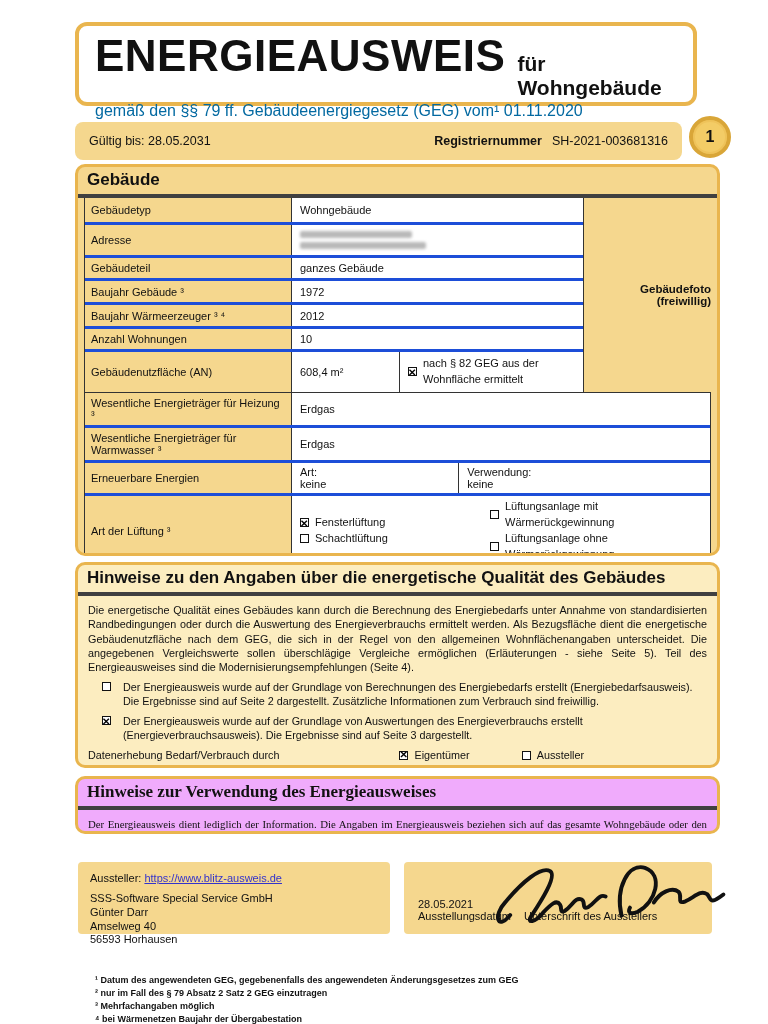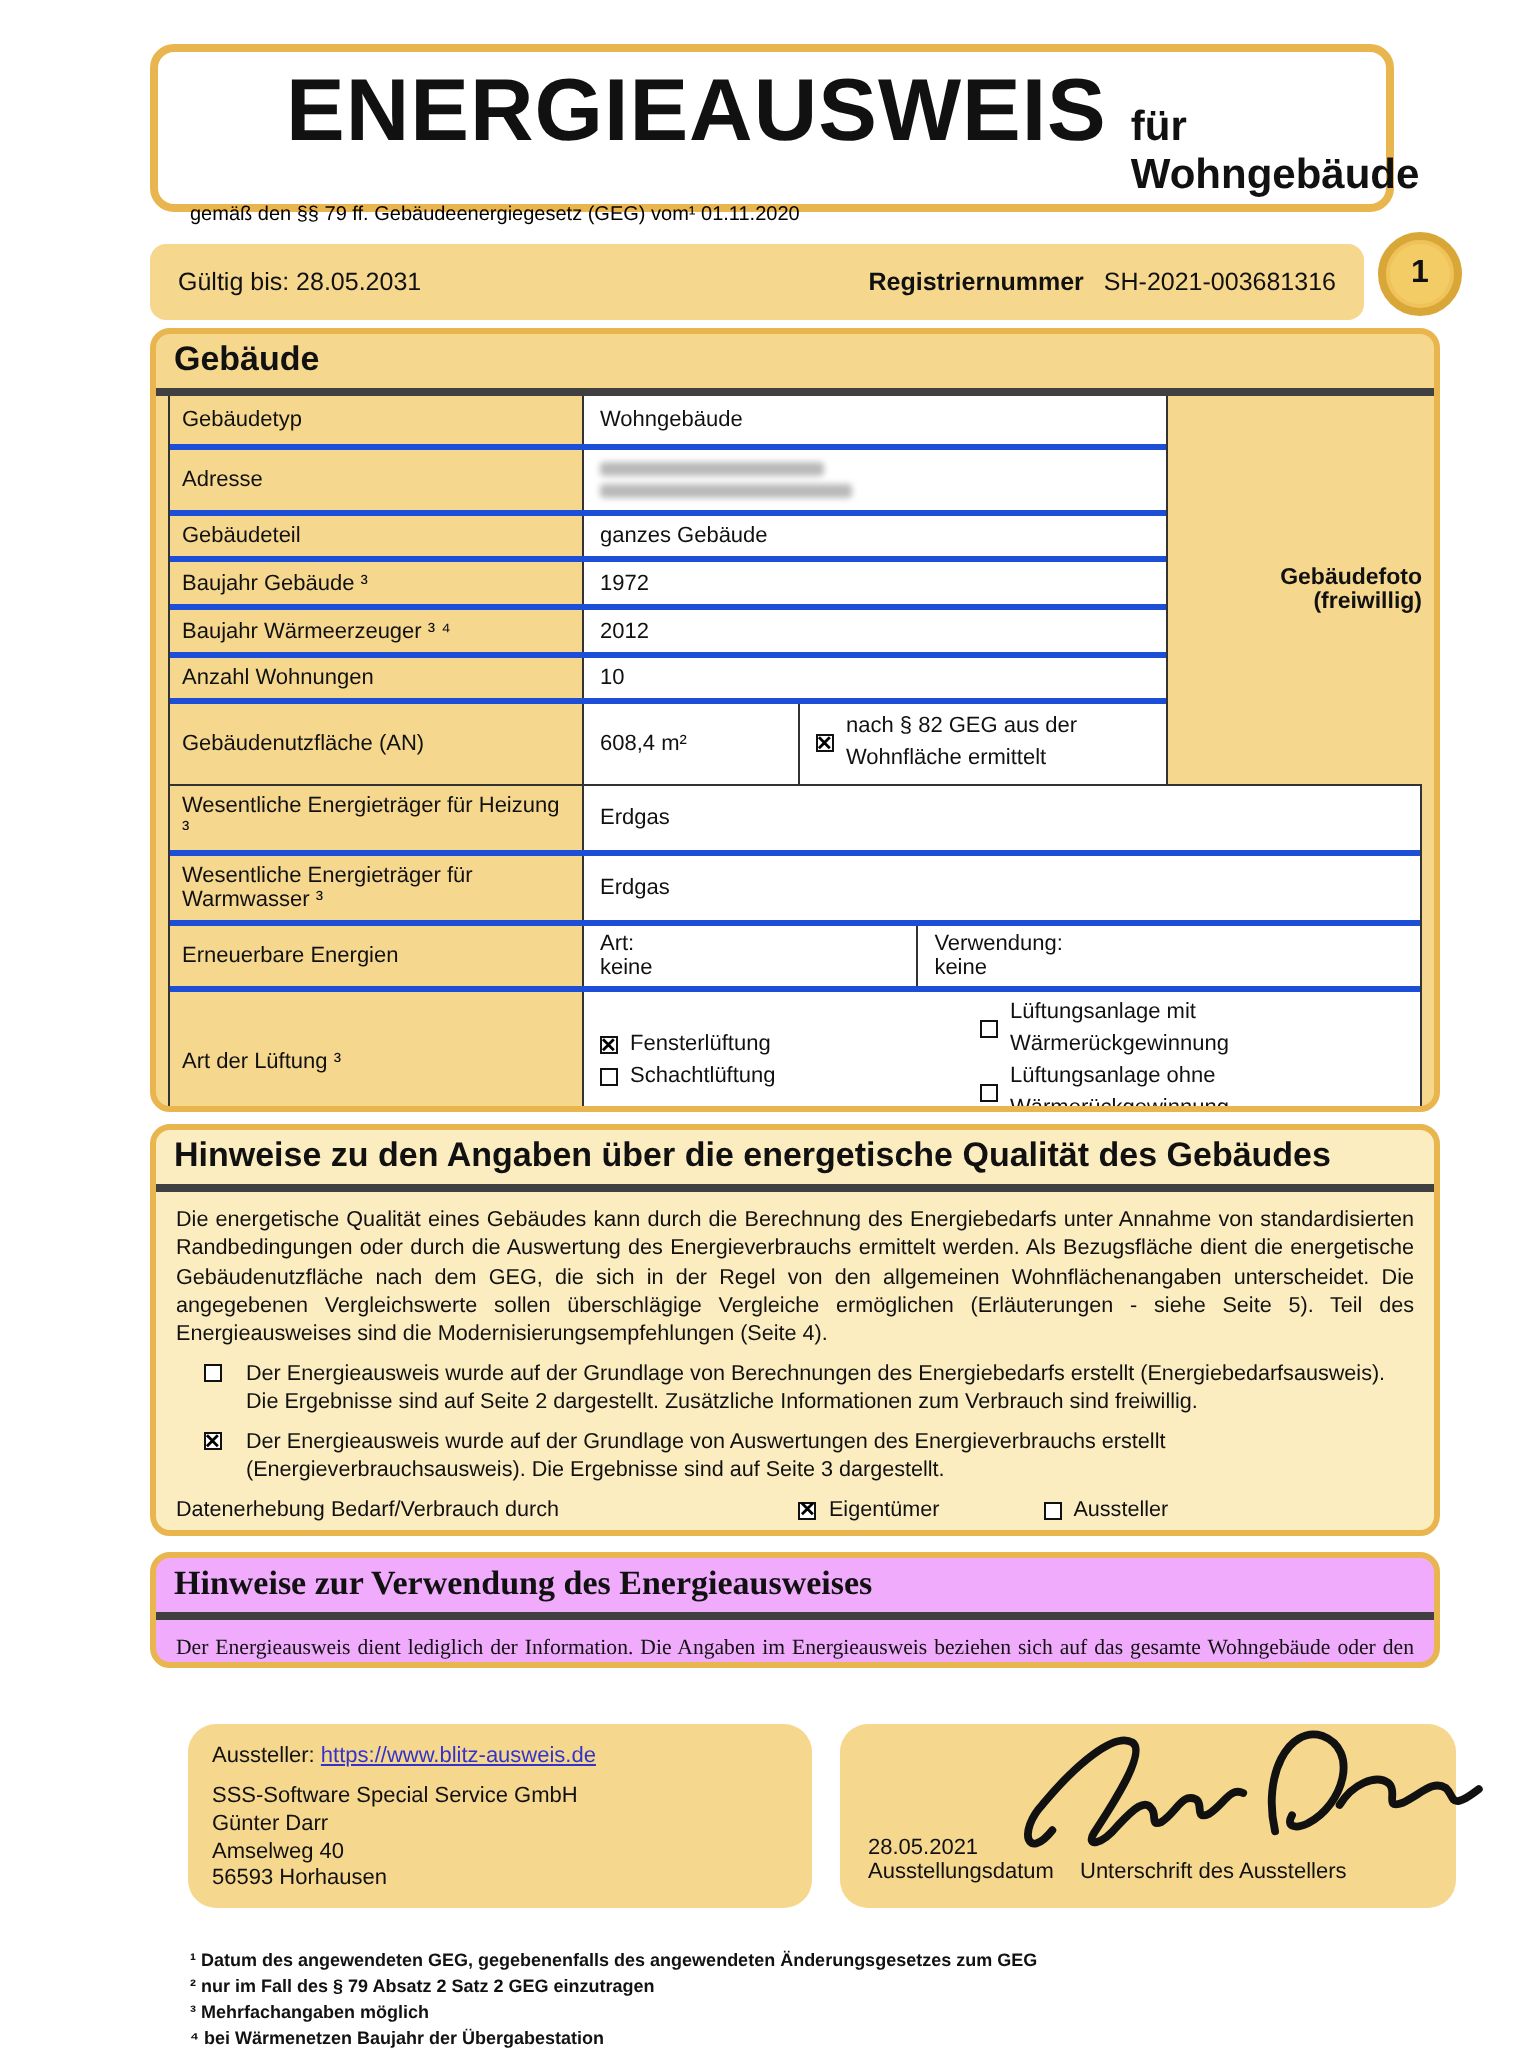--- a/index.html
+++ b/index.html
@@ -3,23 +3,23 @@
 <meta charset="utf-8">
 <style>
   * { margin:0; padding:0; box-sizing:border-box; }
   html,body { width:768px; height:1024px; background:#fff; font-family:"Liberation Sans", sans-serif; color:#111; }
   .page { position:relative; width:768px; height:1024px; background:#fff; overflow:hidden; }
 
   
   .header-box { position:absolute; left:75px; top:22px; width:622px; height:84px;
     background:#fff; border:4px solid #E9B54E; border-radius:12px; padding:8px 16px 6px 16px; }
   .title-row { display:flex; align-items:baseline; gap:12px; }
-  .main-title { font-size:44px; font-weight:bold; letter-spacing:0.5px; line-height:1.0;margin-left:48px; }
+  .main-title { font-size:44px; font-weight:bold; letter-spacing:0.5px; line-height:1.0; }
   .sub-title { font-size:21px; font-weight:bold; }
-  .law-line { font-size:10px; margin-top:2px; color:#000000; }
+  .law-line { font-size:16px; margin-top:2px; color:#0369a1; }
 
   
   .validity-bar { position:absolute; left:75px; top:122px; width:607px; height:38px;
     background:#F5D78E; border-radius:8px; display:flex; align-items:center;
     justify-content:space-between; padding:0 14px; font-size:12.5px; }
   .reg-group { display:flex; gap:10px; align-items:center; }
   .reg-label { font-weight:bold; }
 
   .page-badge { position:absolute; left:689px; top:116px; width:42px; height:42px;
     border-radius:50%; background:#F3CC66; border:4px solid #D9A638;
@@ -70,22 +70,22 @@
   .para { font-size:10.8px; line-height:1.32; padding:7px 10px 0 10px; text-align:justify; }
   .cb-para { display:flex; align-items:flex-start; font-size:10.8px; line-height:1.3;
     padding:6px 10px 0 24px; gap:4px; }
   .cb-para .cb { margin-top:2px; margin-right:8px; }
   .inline-row { display:flex; align-items:center; font-size:10.8px; padding:7px 10px 0 10px; }
   .inline-row .opt { display:flex; align-items:center; }
   .inline-row .opt1 { margin-left:120px; }
   .inline-row .opt2 { margin-left:52px; }
 
   
-  .foot-box { position:absolute; background:#F5D78E; border-radius:14px;
-    top:862px; height:92px; font-size:11px;margin-left:16px; }
+  .foot-box { position:absolute; background:#F5D78E; border-radius:4px;
+    top:862px; height:72px; font-size:11px; }
   .foot-left { left:78px; width:312px; padding:10px 12px; }
   .foot-right { left:404px; width:308px; padding:10px 24px; }
   .issuer-line { margin-bottom:8px; }
   .issuer-line a { color:#3333CC; text-decoration:underline; cursor:pointer; }
   .addr div { line-height:1.25; }
 
   .sig-svg { position:absolute; left:88px; top:-12px; width:240px; height:86px;
     transform:rotate(-2deg); }
   .date-block { position:absolute; left:14px; bottom:12px; font-size:11px; }
   .sig-label { position:absolute; left:120px; bottom:12px; font-size:11px; }

